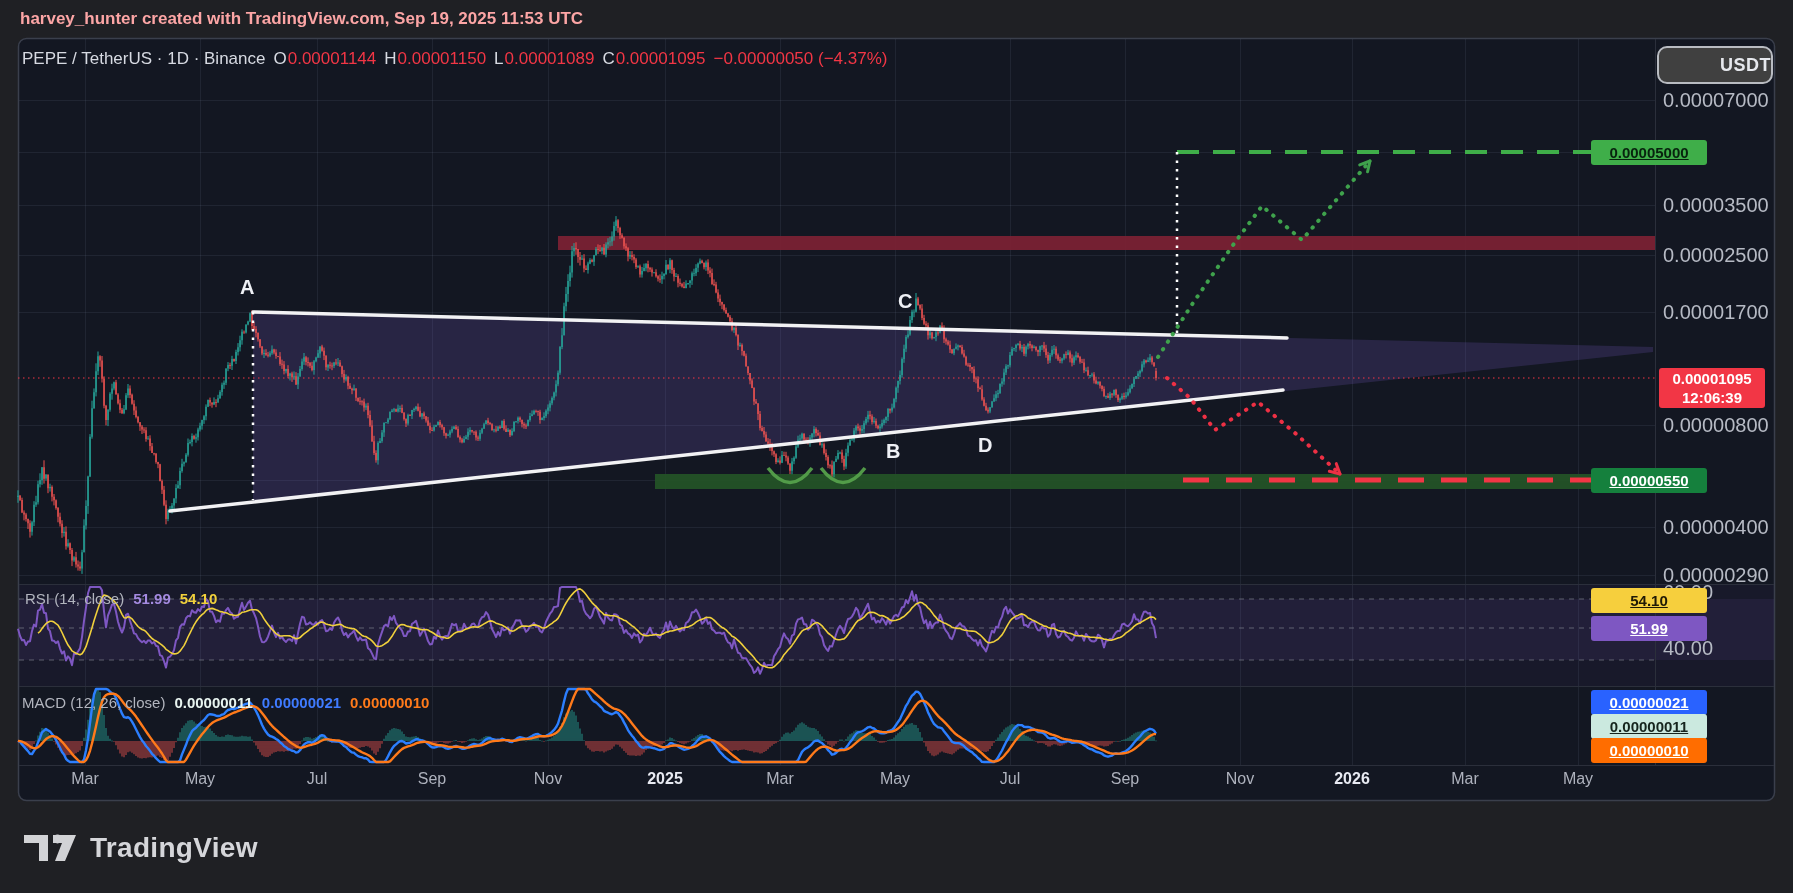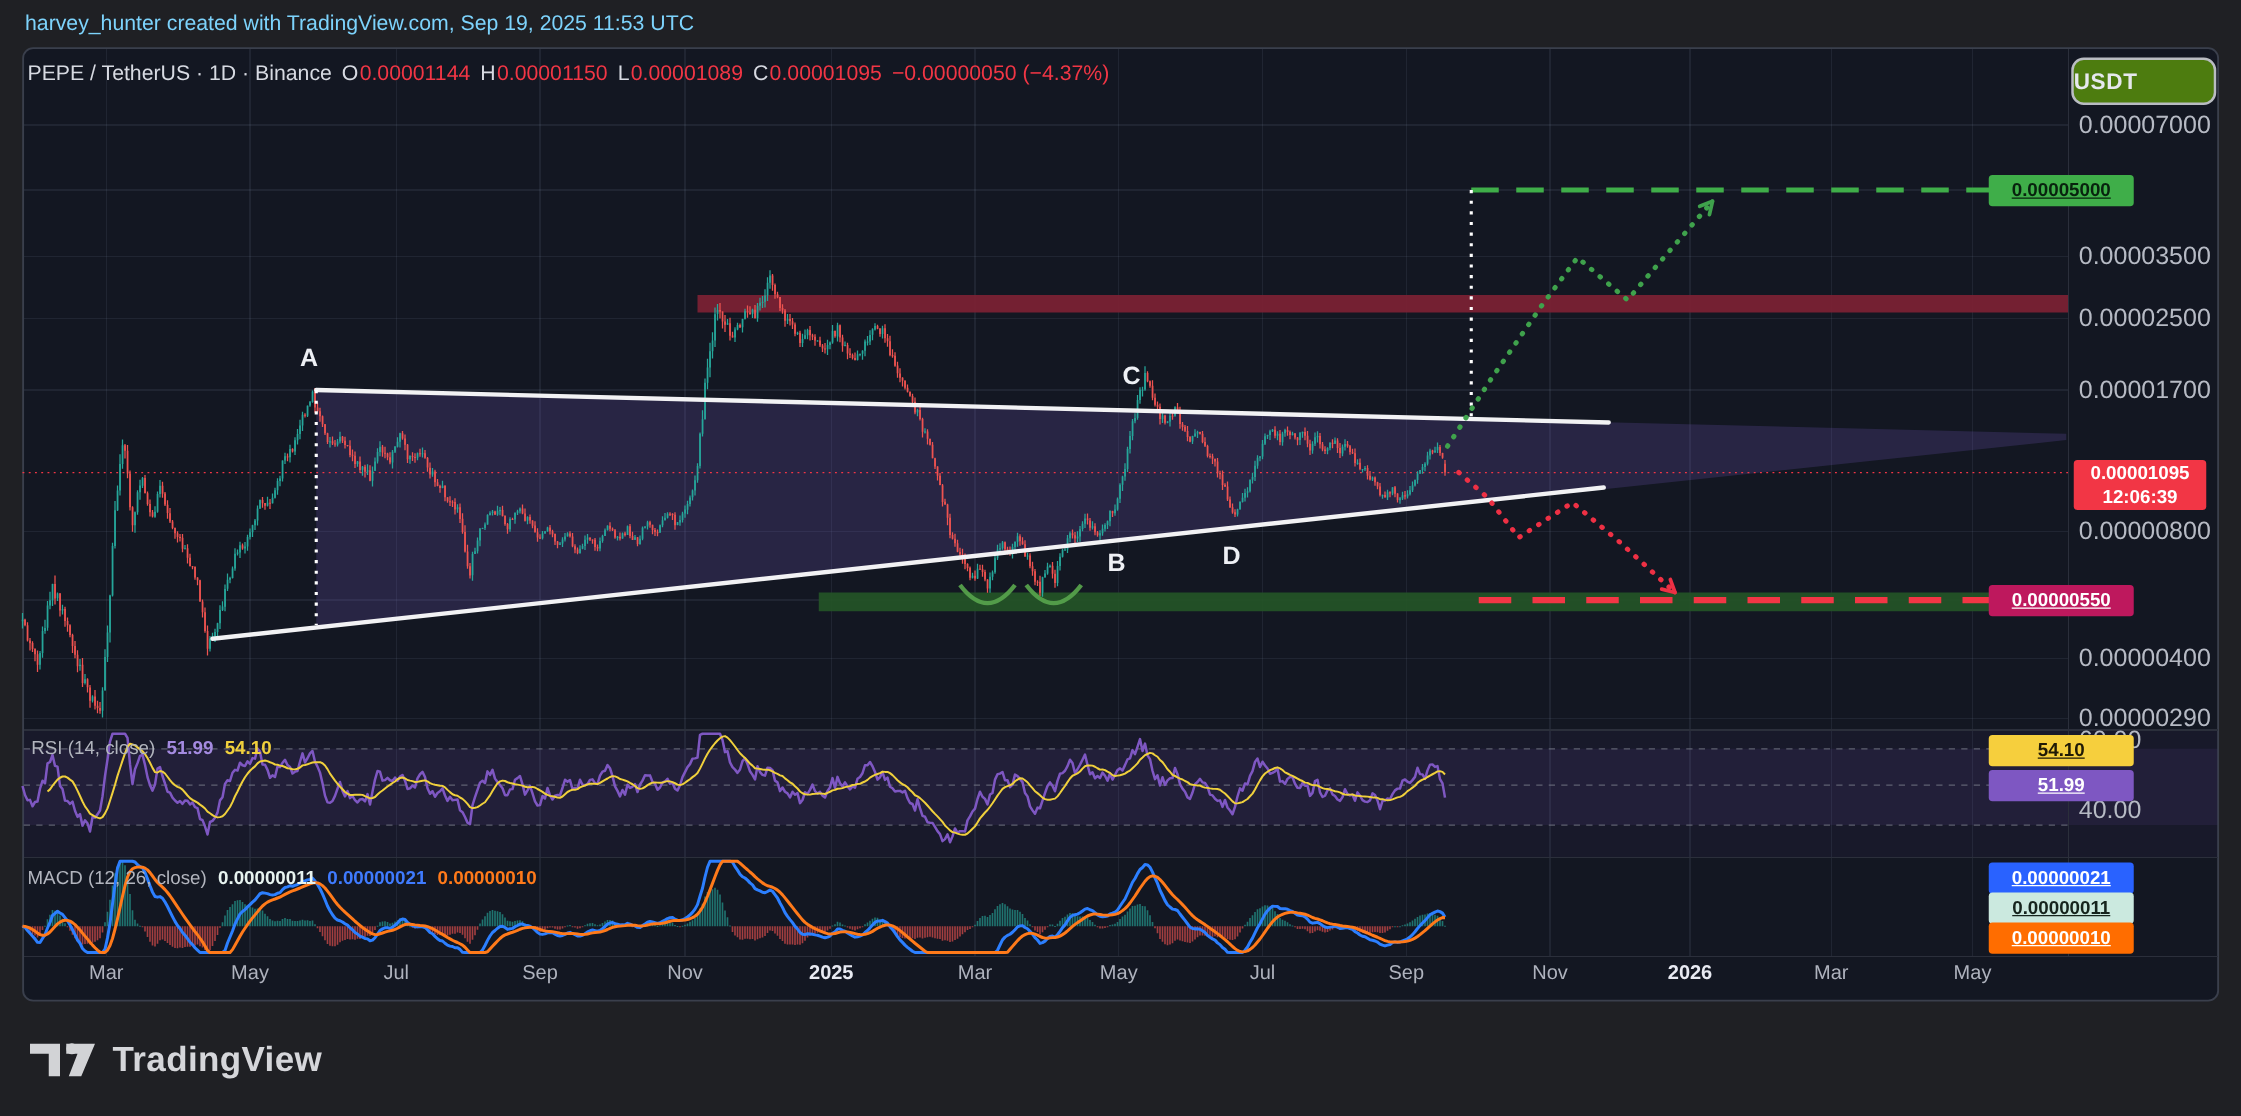--- a/index.html
+++ b/index.html
@@ -1,25 +1,25 @@
 <!DOCTYPE html>
 <html><head>
 <meta charset="utf-8">
 <style>
   html,body{margin:0;padding:0;background:#1f2024;}
   .page{position:relative;width:1793px;height:893px;overflow:hidden;background:#1f2024;
         font-family:"Liberation Sans",sans-serif;}
   #chart-svg{position:absolute;left:0;top:0;}
-  .header{position:absolute;left:20px;top:9px;font-size:17px;font-weight:400;color:#7dd3fc;}
+  .header{position:absolute;left:20px;top:9px;font-size:17px;font-weight:700;color:#fca5a5;}
   #symbol-bar{position:absolute;left:22px;top:49px;font-size:17px;white-space:nowrap;}
   #symbol-bar span{margin-right:8px;}
   #symbol-bar span.tight{margin-right:1px;}
   .usdt-btn{position:absolute;left:1657px;top:46px;width:112px;height:34px;border-radius:10px;
-        background:#4d7c0f;border:2px solid #b9bcc2;color:#e6e8ed;font-size:18px;font-weight:700;
-        text-align:left;line-height:34px;letter-spacing:.5px;cursor:pointer;}
+        background:#404040;border:2px solid #b9bcc2;color:#e6e8ed;font-size:18px;font-weight:700;
+        text-align:right;line-height:34px;letter-spacing:.5px;cursor:pointer;}
   .plabel{position:absolute;left:1663px;height:18px;line-height:18px;font-size:20px;color:#b6bac4;z-index:2;}
   .pbox{position:absolute;left:1591px;width:116px;text-align:center;font-size:15px;font-weight:700;
         border-radius:3px;height:25px;line-height:25px;z-index:3;text-decoration:underline;}
   .pbox2{position:absolute;left:1659px;width:106px;text-align:center;font-size:15px;font-weight:700;
         border-radius:3px;height:40px;line-height:19px;padding-top:1px;box-sizing:border-box;z-index:4;}
   .tlabel{position:absolute;width:70px;margin-left:-35px;text-align:center;top:770px;font-size:16px;color:#aeb2bd;}
   .tlabel.emph{color:#e8eaf2;font-weight:700;}
   .legend{position:absolute;font-size:15px;white-space:nowrap;z-index:2;color:#b2b5be;}
   .legend span{margin-right:9px;}
   .letter{position:absolute;font-size:20px;font-weight:700;color:#eef0f5;z-index:2;}
@@ -110,21 +110,21 @@
       <div class="plabel" style="top: 91px;">0.00007000</div>
       <div class="pbox" style="top: 140px; background: rgb(63, 174, 73); color: rgb(8, 35, 14);">0.00005000</div>
       <div class="plabel" style="top: 196px;">0.00003500</div>
       <div class="plabel" style="top: 246px;">0.00002500</div>
       <div class="plabel" style="top: 303px;">0.00001700</div>
       <div class="pbox2" style="top: 368px; background: rgb(242, 54, 69); color: rgb(255, 255, 255);">
         <div>0.00001095</div>
         <div>12:06:39</div>
       </div>
       <div class="plabel" style="top: 416px;">0.00000800</div>
-      <div class="pbox" style="top: 468px; background: #be185d; color: rgb(255, 255, 255); text-align: center;">0.00000550</div>
+      <div class="pbox" style="top: 468px; background: #15803d; color: rgb(255, 255, 255); text-align: center;">0.00000550</div>
       <div class="plabel" style="top: 518px;">0.00000400</div>
       <div class="plabel" style="top: 566px;">0.00000290</div>
       <div class="plabel" style="top: 583px;">60.00</div>
       <div class="pbox" style="top: 588px; background: rgb(246, 207, 61); color: rgb(32, 26, 6);">54.10</div>
       <div class="pbox" style="top: 616px; background: rgb(126, 87, 194); color: rgb(255, 255, 255);">51.99</div>
       <div class="plabel" style="top: 639px;">40.00</div>
       <div class="pbox" style="top: 690px; background: rgb(41, 98, 255); color: rgb(255, 255, 255);">0.00000021</div>
       <div class="pbox" style="top: 714px; background: rgb(203, 233, 223); color: rgb(22, 36, 29);">0.00000011</div>
       <div class="pbox" style="top: 738px; background: rgb(255, 109, 0); color: rgb(255, 255, 255);">0.00000010</div>
     </div>

